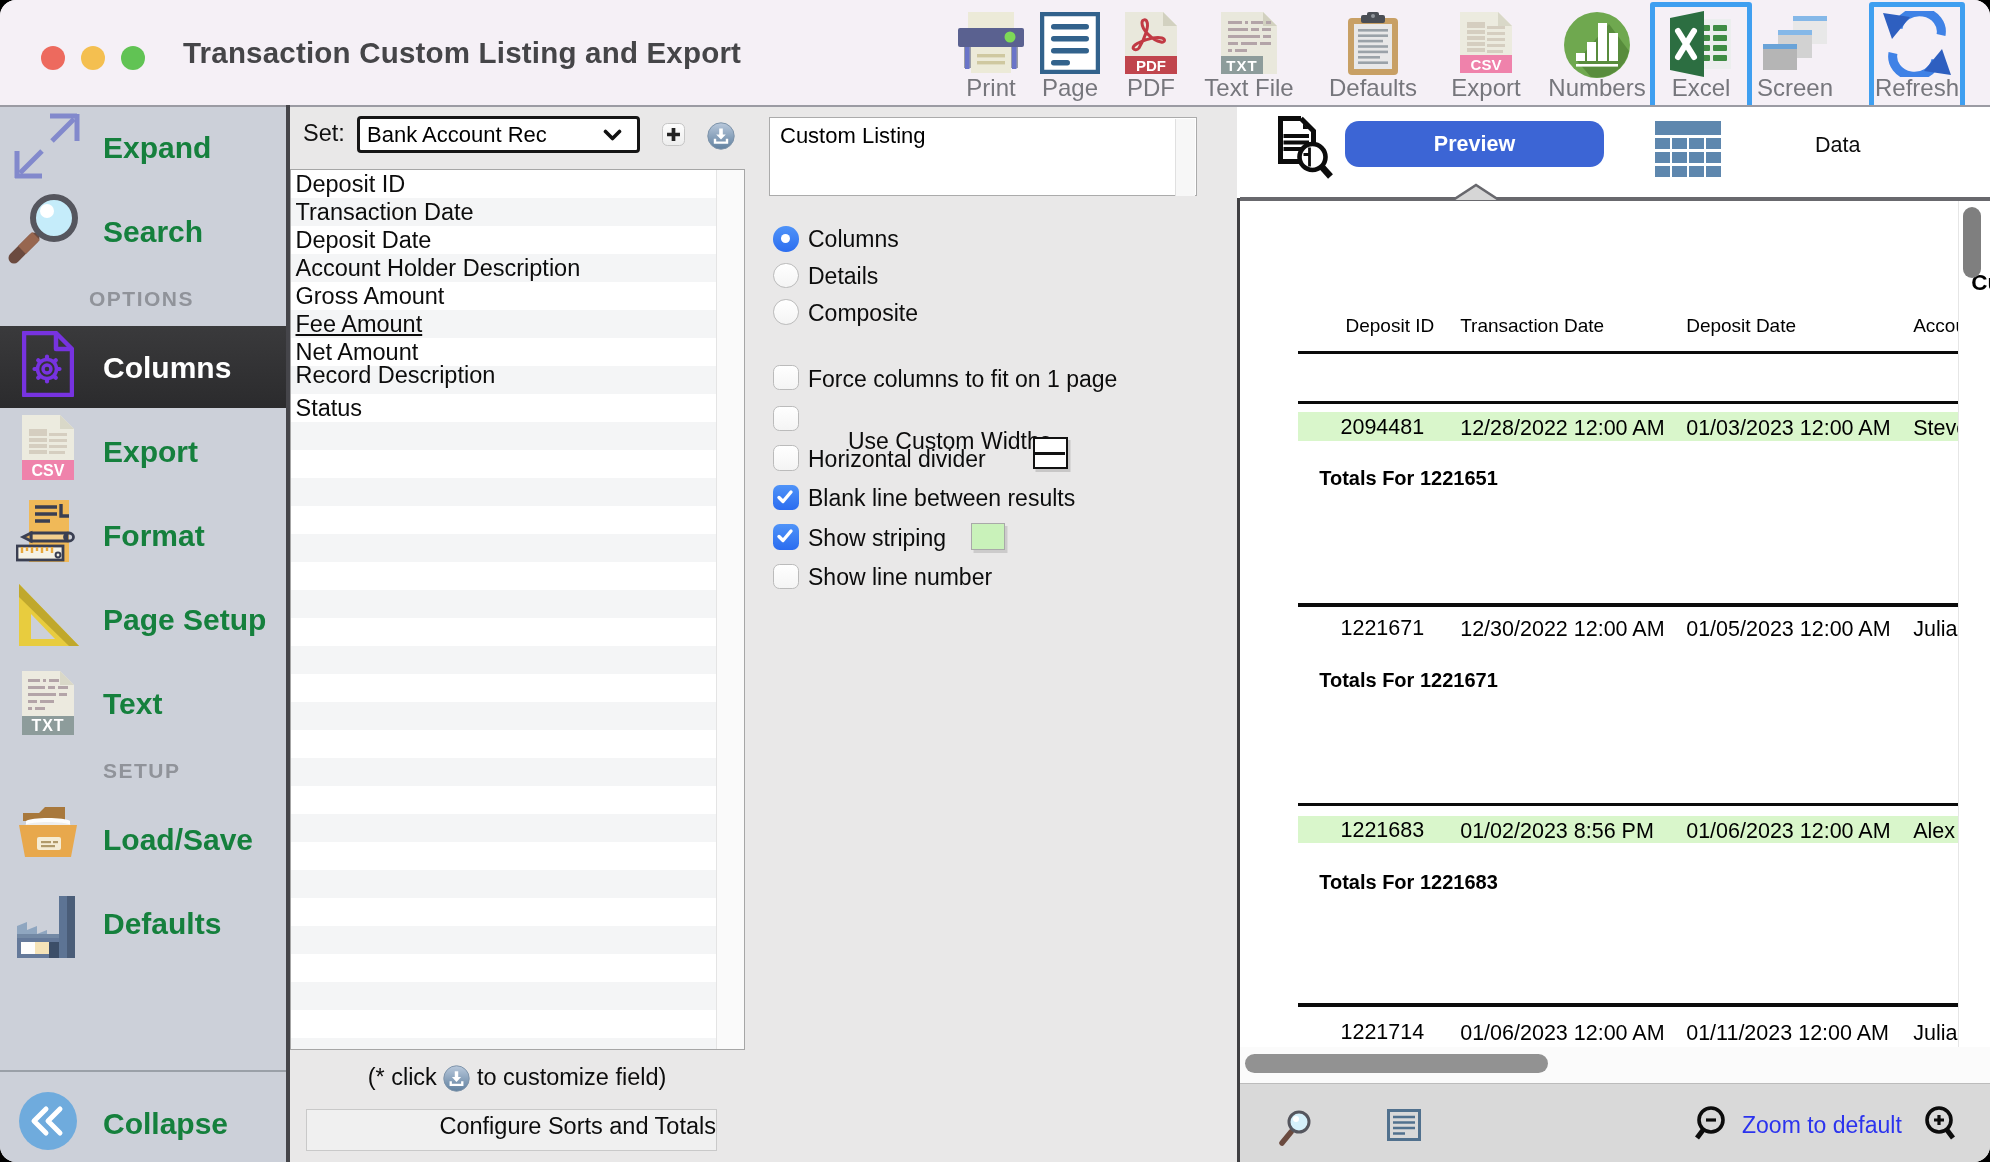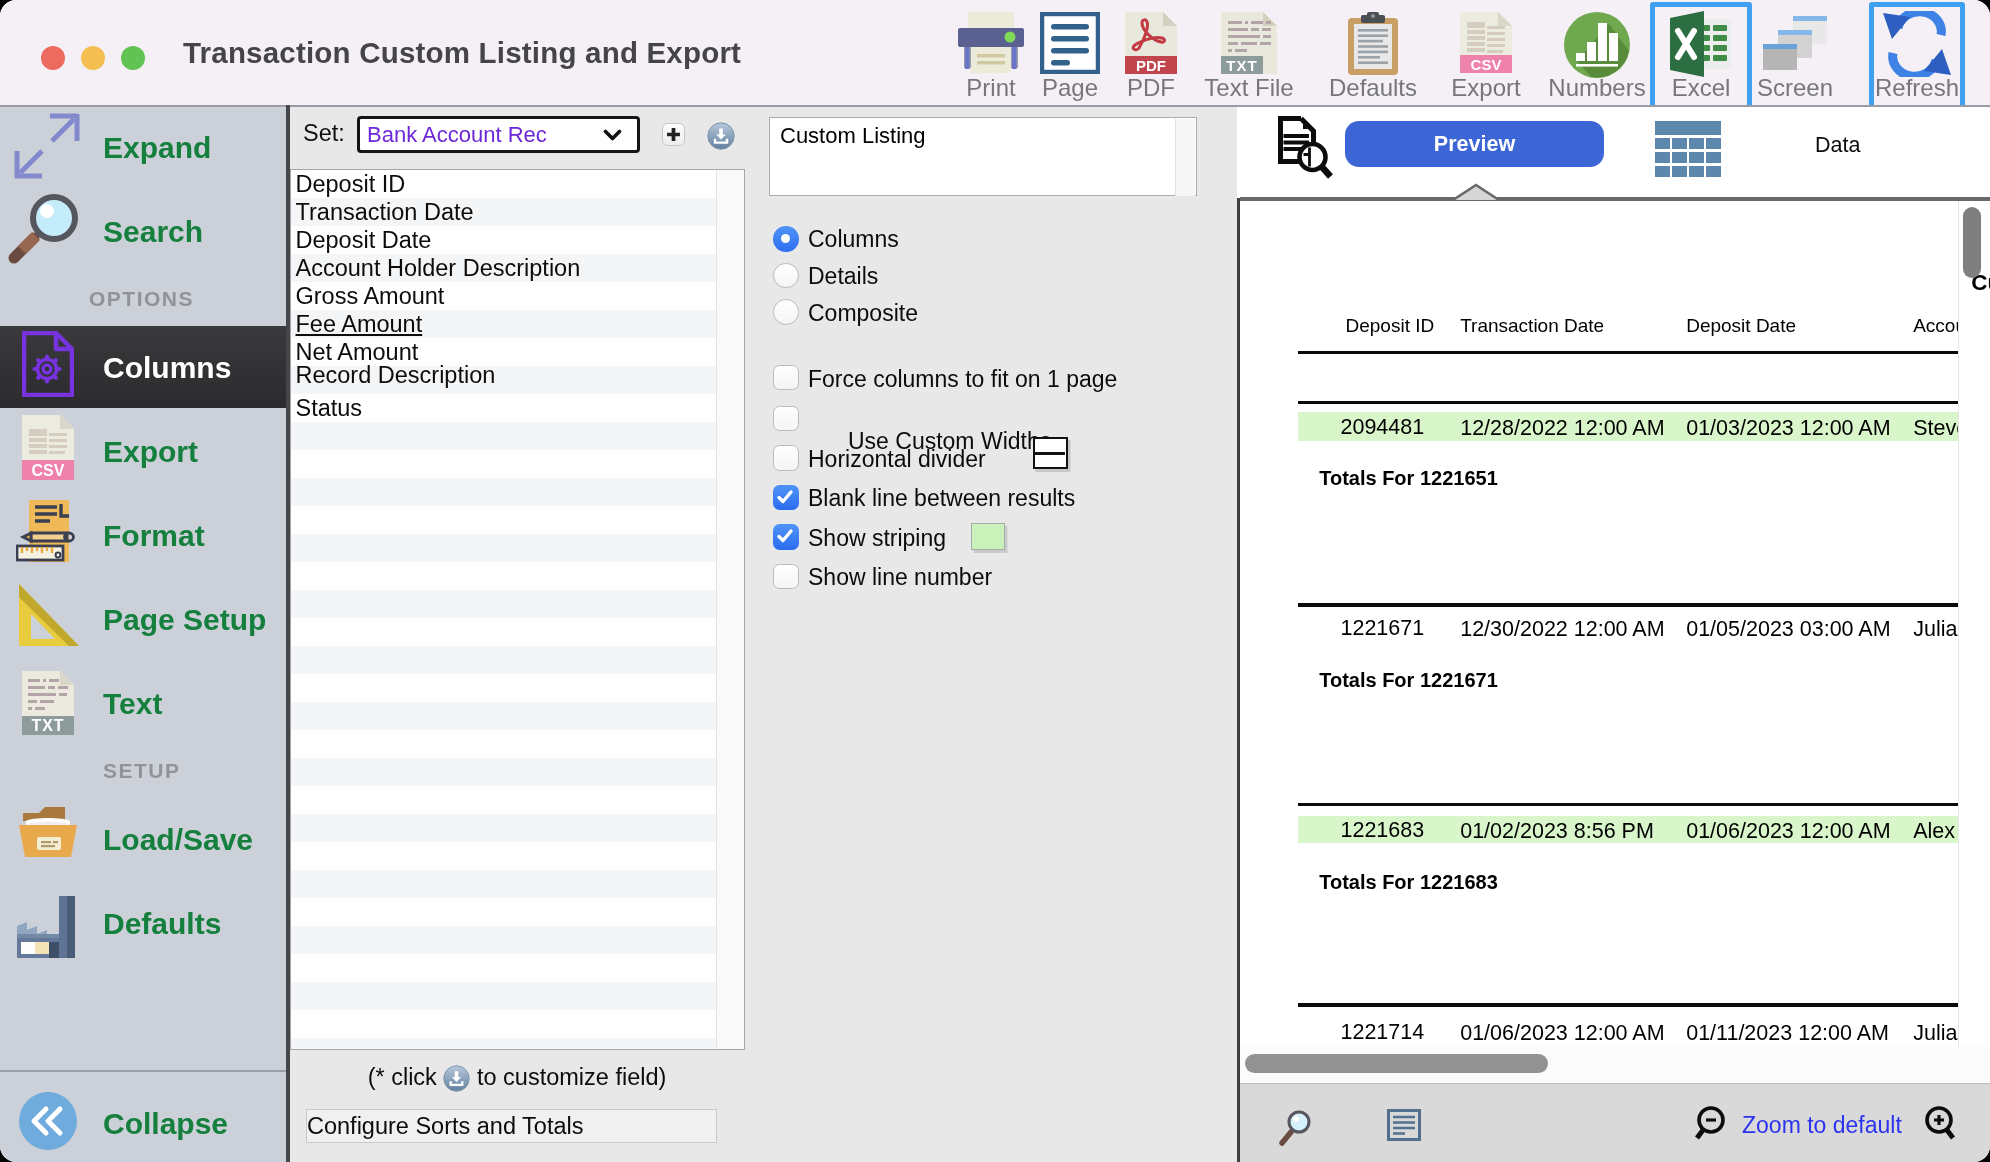--- a/index.html
+++ b/index.html
@@ -17,27 +17,27 @@
 #sidebar{position:absolute;left:0;top:107px;width:286px;height:1055px;background:#ccd0d9;}
 #vdiv1{position:absolute;left:286px;top:105px;width:3.5px;height:1057px;background:#45454a;}
 .slbl{position:absolute;left:103px;font-size:30px;font-weight:bold;color:#15803d;}
 .shead{position:absolute;font-size:21px;font-weight:bold;color:#90939a;letter-spacing:1.5px;}
 #selrow{position:absolute;left:0;top:326px;width:286px;height:82px;background:linear-gradient(180deg,#3a3a3c,#2b2b2d);}
 .sico{position:absolute;left:18px;}
 #collapseline{position:absolute;left:0;top:1070px;width:286px;height:2px;background:#9aa0a8;}
 
 #setlbl{position:absolute;left:303px;top:120px;font-size:23.5px;color:#111;}
 #dropdown{position:absolute;left:357px;top:116px;width:283px;height:37px;background:#fff;border:3px solid #151515;border-radius:4px;}
-#dropdown span{position:absolute;left:12px;top:3px;font-size:22px;color:#6d28d9;}
+#dropdown span{position:absolute;left:12px;top:3px;font-size:22px;color:#000000;}
 #plusbtn{position:absolute;left:661.5px;top:123px;width:23px;height:23px;border-radius:5.5px;background:linear-gradient(#fdfdfd,#eee);border:1px solid #c6c6c6;}
 #list{position:absolute;left:289.5px;top:169px;width:455px;height:881px;background:repeating-linear-gradient(180deg,#fff 0 28px,#f4f5f6 28px 56px);border:1px solid #a6a6a6;}
 #listtrack{position:absolute;right:0;top:0;width:28px;height:100%;background:#fafafa;border-left:1px solid #e4e4e4;}
 .li{position:absolute;left:5px;width:400px;height:28px;line-height:29px;font-size:23.5px;color:#0c0c0c;white-space:nowrap;}
 #footnote{position:absolute;left:289px;top:1064px;width:456px;text-align:center;font-size:23.5px;color:#0c0c0c;}
-#cfgbar{position:absolute;left:306px;top:1109px;width:411px;height:34px;background:#f0f0f0;border:1px solid #c9c9c9;text-align:left;line-height:33px;font-size:23.5px;color:#0c0c0c;}
+#cfgbar{position:absolute;left:306px;top:1109px;width:411px;height:42px;background:#f0f0f0;border:1px solid #c9c9c9;text-align:right;line-height:33px;font-size:23.5px;color:#0c0c0c;}
 
 #textarea{position:absolute;left:769px;top:117px;width:428px;height:79px;background:#fff;border:1px solid #ababab;}
 #textarea span{position:absolute;left:10px;top:5px;font-size:22px;color:#000;}
 #tatrack{position:absolute;right:1px;top:1px;width:20px;height:77px;background:#f7f7f7;border-left:1px solid #e0e0e0;}
 .radio{position:absolute;left:773px;width:25.5px;height:25.5px;border-radius:50%;background:linear-gradient(#fff,#f4f4f4);border:1px solid #bbb;}
 .radio.on{background:linear-gradient(#4f93f8,#2d6ef0);border:none;}
 .radio.on i{position:absolute;left:8.25px;top:8.25px;width:9px;height:9px;border-radius:50%;background:#fff;}
 .cb{position:absolute;left:773px;width:25.5px;height:25.5px;border-radius:6.5px;background:linear-gradient(#fff,#f4f4f4);border:1px solid #bbb;}
 .cb.on{background:linear-gradient(#4f93f8,#2b6cf0);border:none;}
 .olbl{position:absolute;left:808px;font-size:23px;color:#0c0c0c;white-space:nowrap;}
@@ -504,21 +504,21 @@
     <div class="hline" style="top:200px;"></div>
     <div class="grow" style="top:211.5px;height:29px;"></div>
     <div class="pvt num" style="left:90px;top:214.5px;">2094481</div>
     <div class="pvt" style="left:220px;top:215px;">12/28/2022 12:00 AM</div>
     <div class="pvt" style="left:446px;top:215px;">01/03/2023 12:00 AM</div>
     <div class="pvt" style="left:673px;top:215px;">Stevens</div>
     <div class="tot" style="top:266px;">Totals For 1221651</div>
     <div class="hline" style="top:402.5px;"></div>
     <div class="pvt num" style="left:90px;top:415.5px;">1221671</div>
     <div class="pvt" style="left:220px;top:416px;">12/30/2022 12:00 AM</div>
-    <div class="pvt" style="left:446px;top:416px;">01/05/2023 03:00 AM</div>
+    <div class="pvt" style="left:446px;top:416px;">01/05/2023 12:00 AM</div>
     <div class="pvt" style="left:673px;top:416px;">Juliana</div>
     <div class="tot" style="top:468px;">Totals For 1221671</div>
     <div class="hline" style="top:602px;"></div>
     <div class="grow" style="top:615px;height:27.5px;"></div>
     <div class="pvt num" style="left:90px;top:617.5px;">1221683</div>
     <div class="pvt" style="left:220px;top:618px;">01/02/2023 8:56 PM</div>
     <div class="pvt" style="left:446px;top:618px;">01/06/2023 12:00 AM</div>
     <div class="pvt" style="left:673px;top:618px;">Alex Cr</div>
     <div class="tot" style="top:670.5px;">Totals For 1221683</div>
     <div class="hline" style="top:802.5px;"></div>

